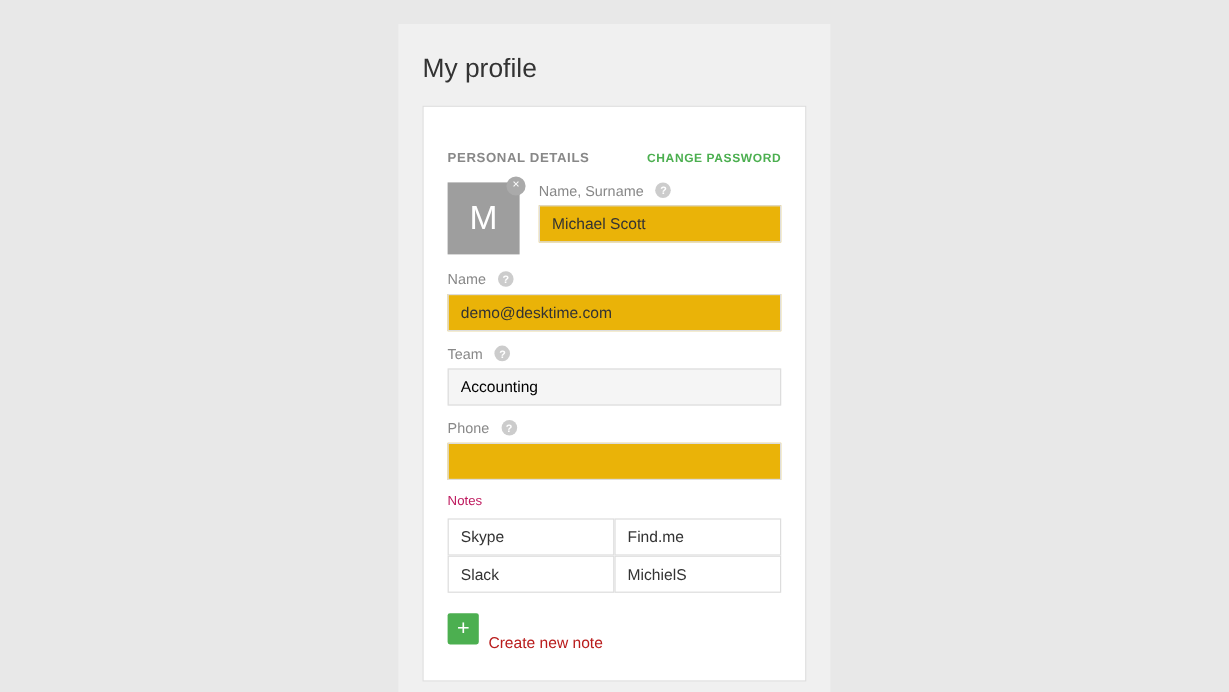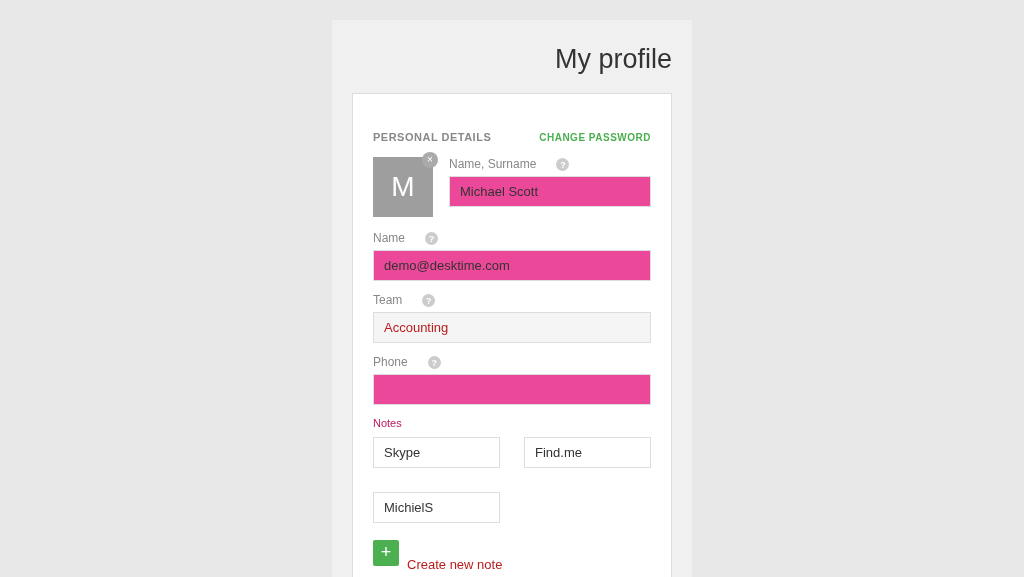--- a/index.html
+++ b/index.html
@@ -18,25 +18,24 @@
       display: flex;
       justify-content: center;
     }
     .profile-container {
       background: #f0f0f0;
       width: 360px;
       padding: 24px 20px 30px 20px;
       min-height: 560px;
     }
     .page-title {
-      font-size: 27px;
+      font-size: 22px;
       font-weight: 400;
       color: #333;
       margin-bottom: 18px;
-      text-align: right;
     }
     .card {
       background: #fff;
       border: 1px solid #ddd;
       padding: 18px 20px 24px 20px;
     }
     .card-header {
       display: flex;
       justify-content: space-between;
       align-items: flex-end;
@@ -97,22 +96,22 @@
       line-height: 1;
     }
     .name-field-group {
       flex: 1;
     }
     .field-label {
       font-size: 12px;
       color: #888;
       margin-bottom: 5px;
       display: flex;
-      align-items: flex-end;
-      gap: 20px;
+      align-items: flex-start;
+      gap: 10px;
     }
     .help-icon {
       width: 13px;
       height: 13px;
       background: #ccc;
       border-radius: 50%;
       display: inline-flex;
       align-items: center;
       justify-content: center;
       font-size: 9px;
@@ -121,38 +120,38 @@
       cursor: pointer;
       flex-shrink: 0;
     }
     .form-input {
       width: 100%;
       border: 1px solid #ddd;
       padding: 7px 10px;
       font-size: 13px;
       color: #333;
       outline: none;
-      background: #ec4899;
+      background: #eab308;
     }
     .form-input.readonly {
       background: #f5f5f5;
-      color: #b91c1c;
+      color: #000000;
     }
     .form-group {
       margin-bottom: 12px;
     }
     .notes-section .notes-label {
       font-size: 11px;
       color: #be185d;
       margin-bottom: 8px;
     }
     .notes-grid {
       display: grid;
       grid-template-columns: 1fr 1fr;
-      gap: 24px;
+      gap: 0;
       margin-bottom: 10px;
     }
     .note-input {
       border: 1px solid #ddd;
       padding: 7px 10px;
       font-size: 13px;
       color: #333;
       outline: none;
       width: 100%;
       background: #fff;
@@ -238,20 +237,21 @@
           <span class="help-icon">?</span>
         </div>
         <input class="form-input" type="text" value="" style="">
       </div>
 
       <div class="notes-section">
         <div class="notes-label">Notes</div>
         <div class="notes-grid">
           <input class="note-input" type="text" value="Skype" style="">
           <input class="note-input" type="text" value="Find.me" style="">
+          <input class="note-input" type="text" value="Slack" style="">
           <input class="note-input" type="text" value="MichielS" style="">
         </div>
         <button class="create-note-btn">
           <div class="plus-icon-box">
             <span>+</span>
           </div>
           <span class="create-note-text">Create new note</span>
         </button>
       </div>
     </div>

